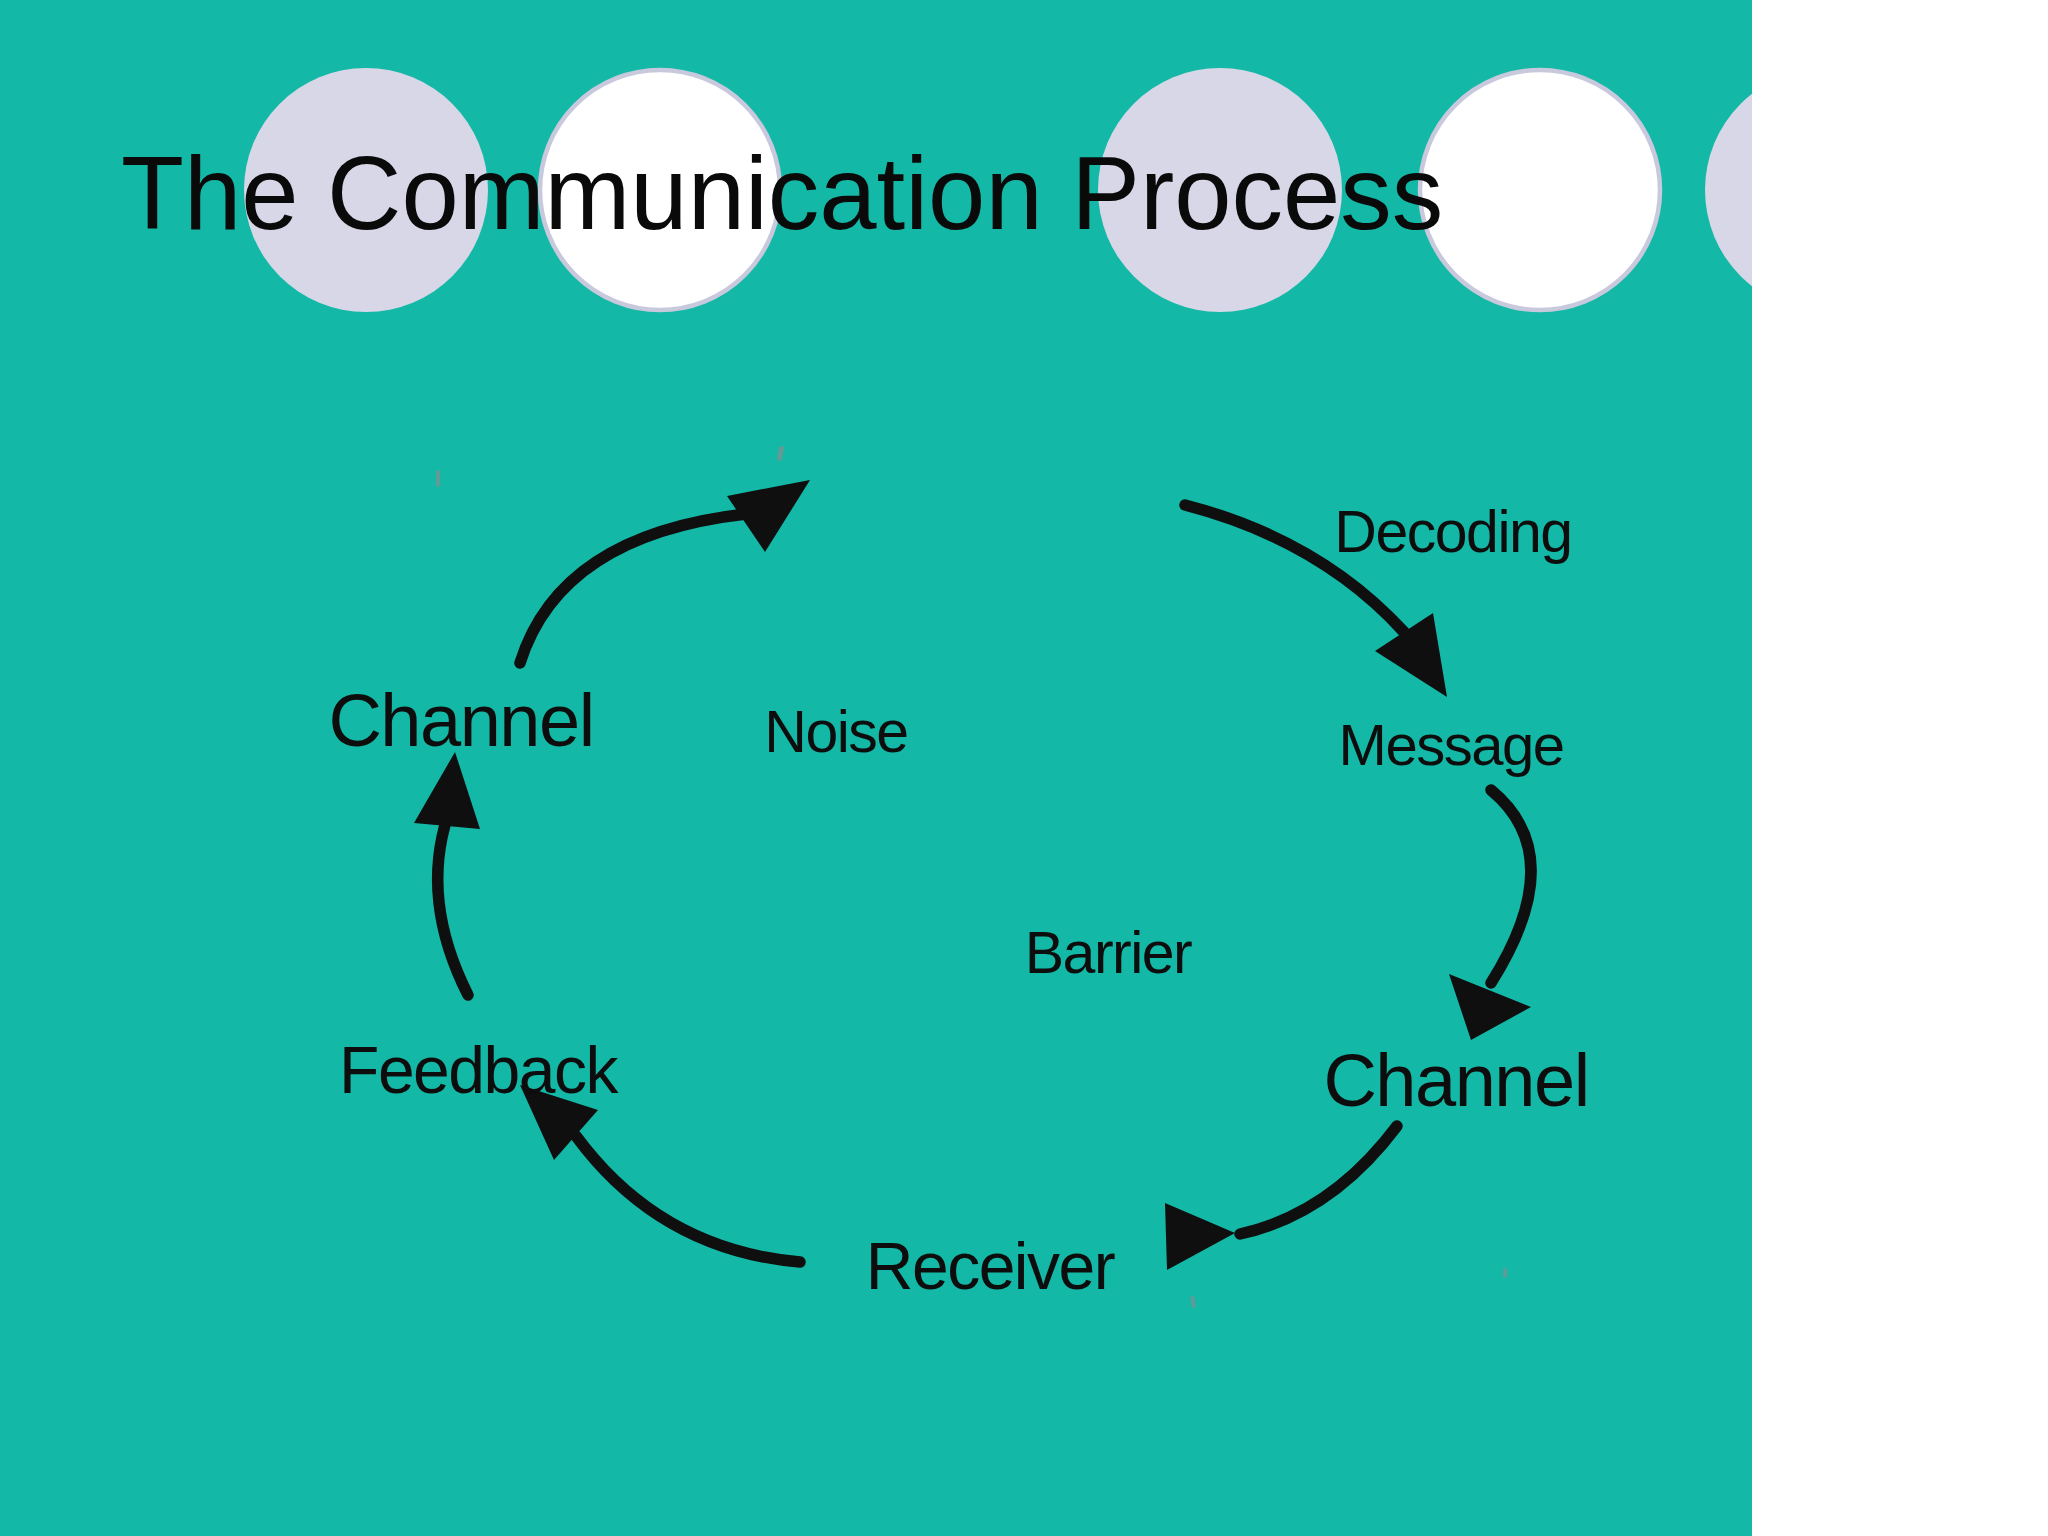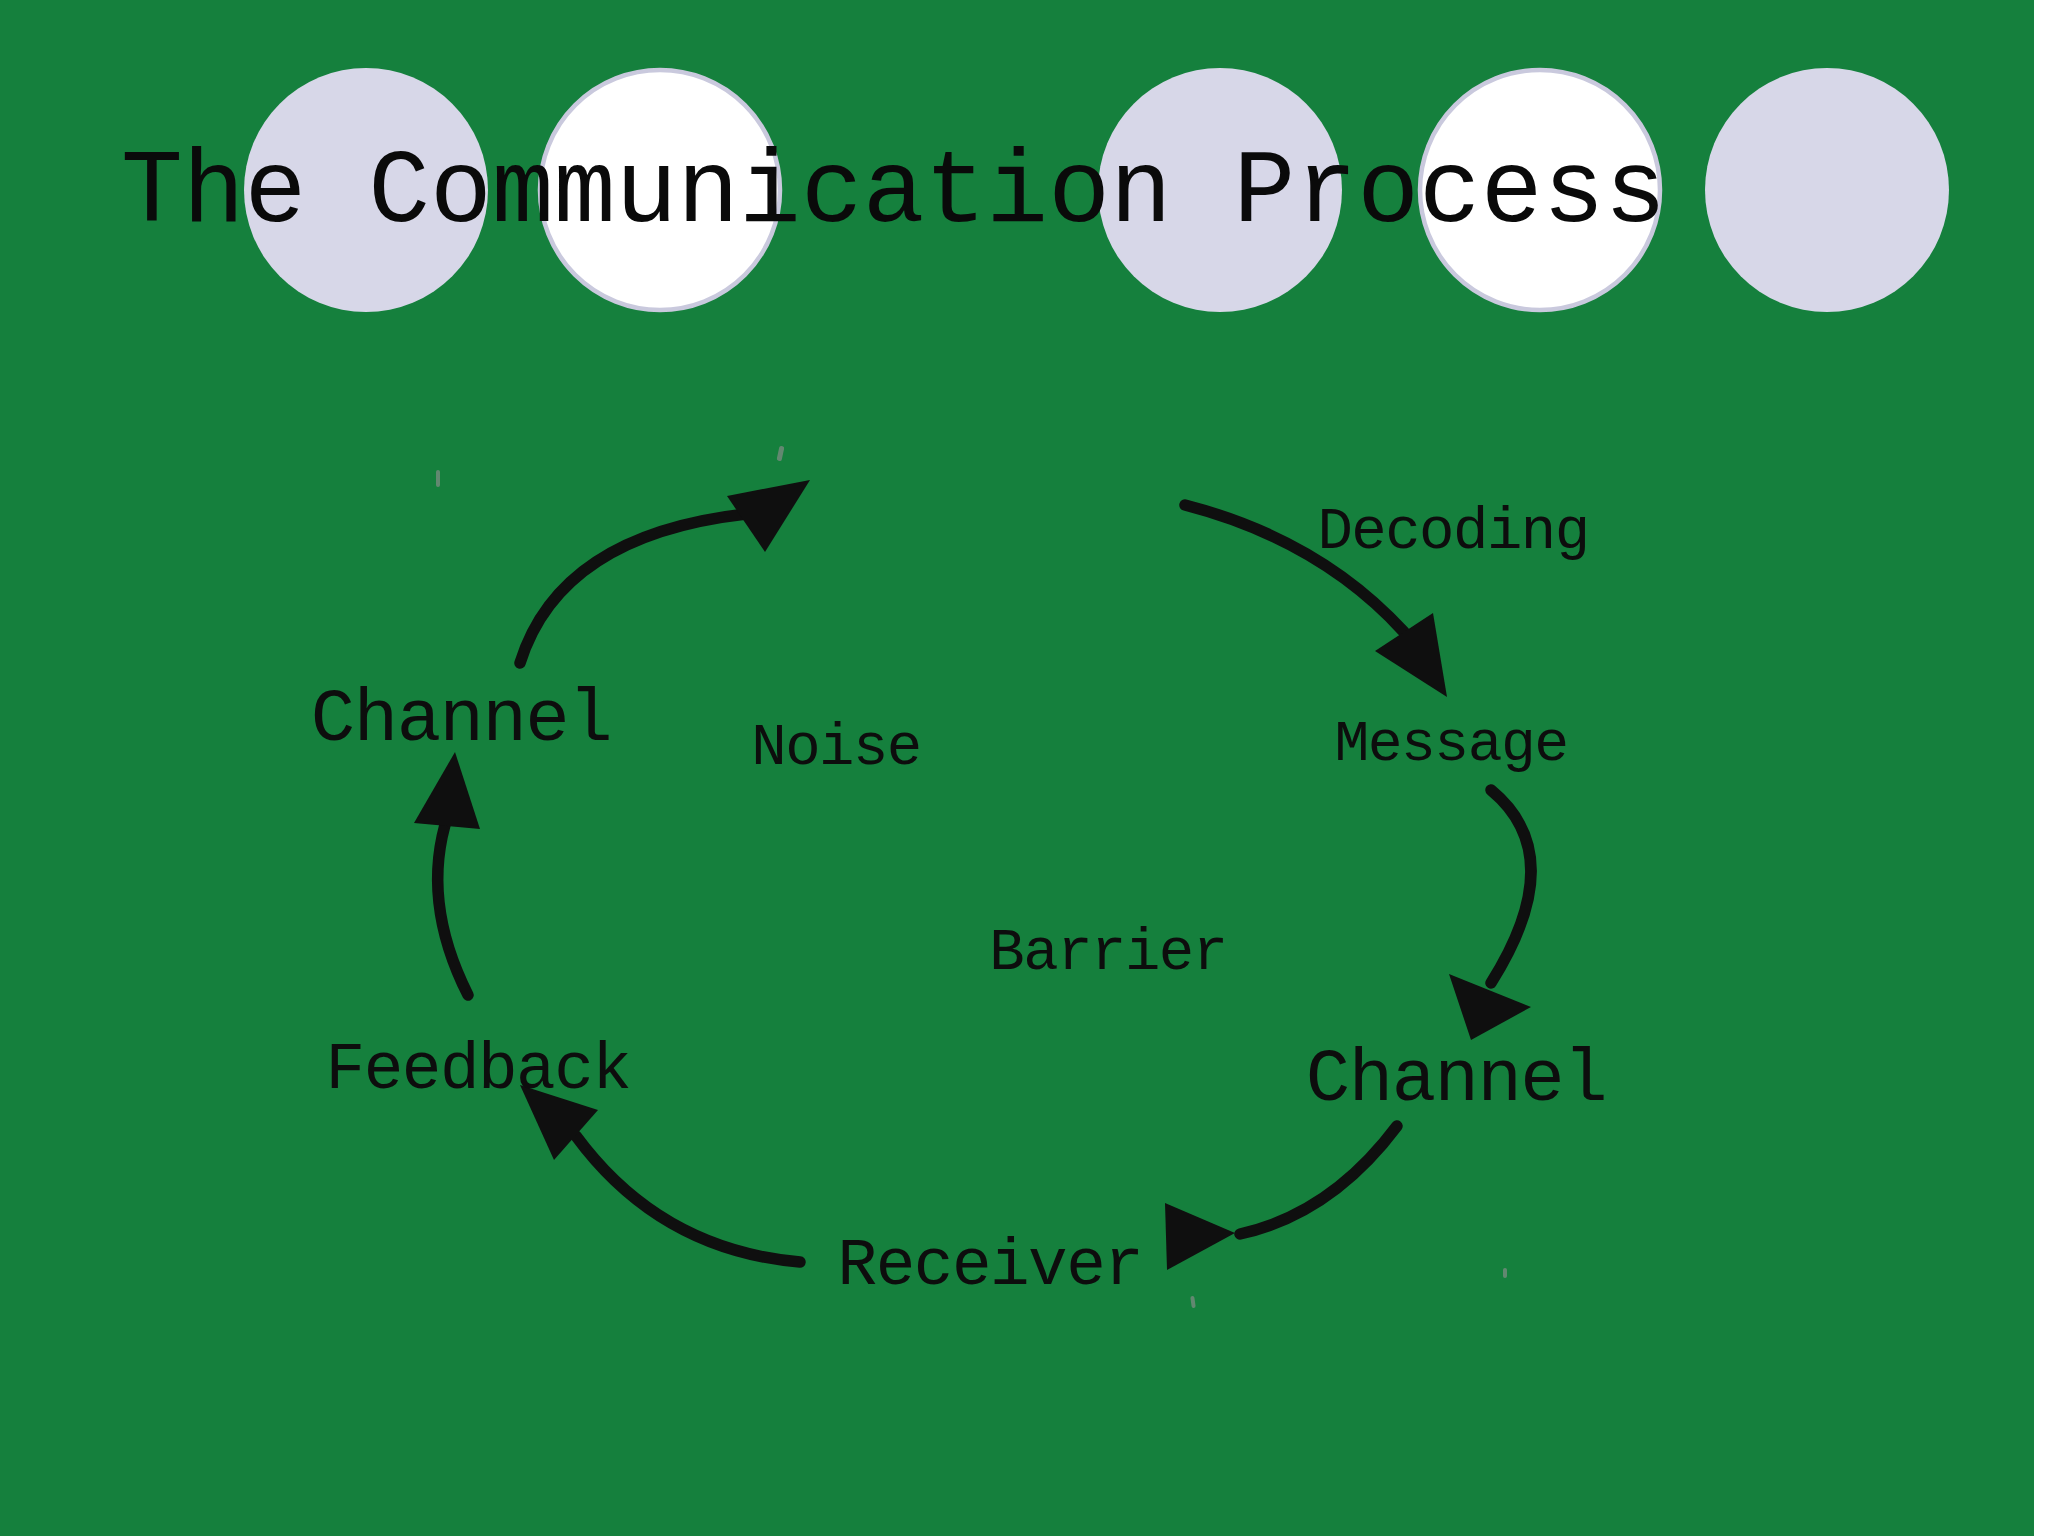--- a/index.html
+++ b/index.html
@@ -1,21 +1,21 @@
 <!DOCTYPE html>
 <html><head>
 <meta charset="utf-8">
 <style>
   html,body { margin:0; padding:0; background:#ffffff; }
   .slide {
     position:relative;
-    width:2034px; height:1536px;
-    background:#15803d;
+    width:1752px; height:1536px;
+    background:#14b8a6;
     overflow:hidden;
-    font-family:Liberation Mono, monospace;
+    font-family:Liberation Sans, sans-serif;
   }
   .layer-svg {
     position:absolute; left:0; top:0; width:2048px; height:1536px;
     z-index:0;
   }
   .page-title {
     position:absolute;
     left:121px; top:140px;
     margin:0;
     font-size:103px;
@@ -86,21 +86,21 @@
 
   <h1 class="page-title">The Communication Process</h1>
 
   <div class="node" style="left:1451px; top:744px;  font-size:58px;">Message</div>
   <div class="node" style="left:1456px; top:1080px; font-size:74px;">Channel</div>
   <div class="node" style="left:990px;  top:1266px; font-size:66px;">Receiver</div>
   <div class="node" style="left:478px;  top:1042px; font-size:66px;margin-top:28px;">Feedback</div>
   <div class="node" style="left:461px;  top:720px;  font-size:74px;">Channel</div>
 
   <div class="ann" style="left:1453px; top:532px;">Decoding</div>
-  <div class="ann" style="left:836px;  top:748px;">Noise</div>
+  <div class="ann" style="left:836px;  top:732px;">Noise</div>
   <div class="ann" style="left:1108px; top:953px;">Barrier</div>
 
   <div class="speck" style="left:778px;  top:446px;  width:5px; height:15px; transform:rotate(12deg);"></div>
   <div class="speck" style="left:436px;  top:470px;  width:4px; height:17px;"></div>
   <div class="speck" style="left:1191px; top:1296px; width:4px; height:12px; transform:rotate(-8deg);"></div>
   <div class="speck" style="left:1503px; top:1268px; width:4px; height:10px;"></div>
 
 </div>
 
 </body></html>

